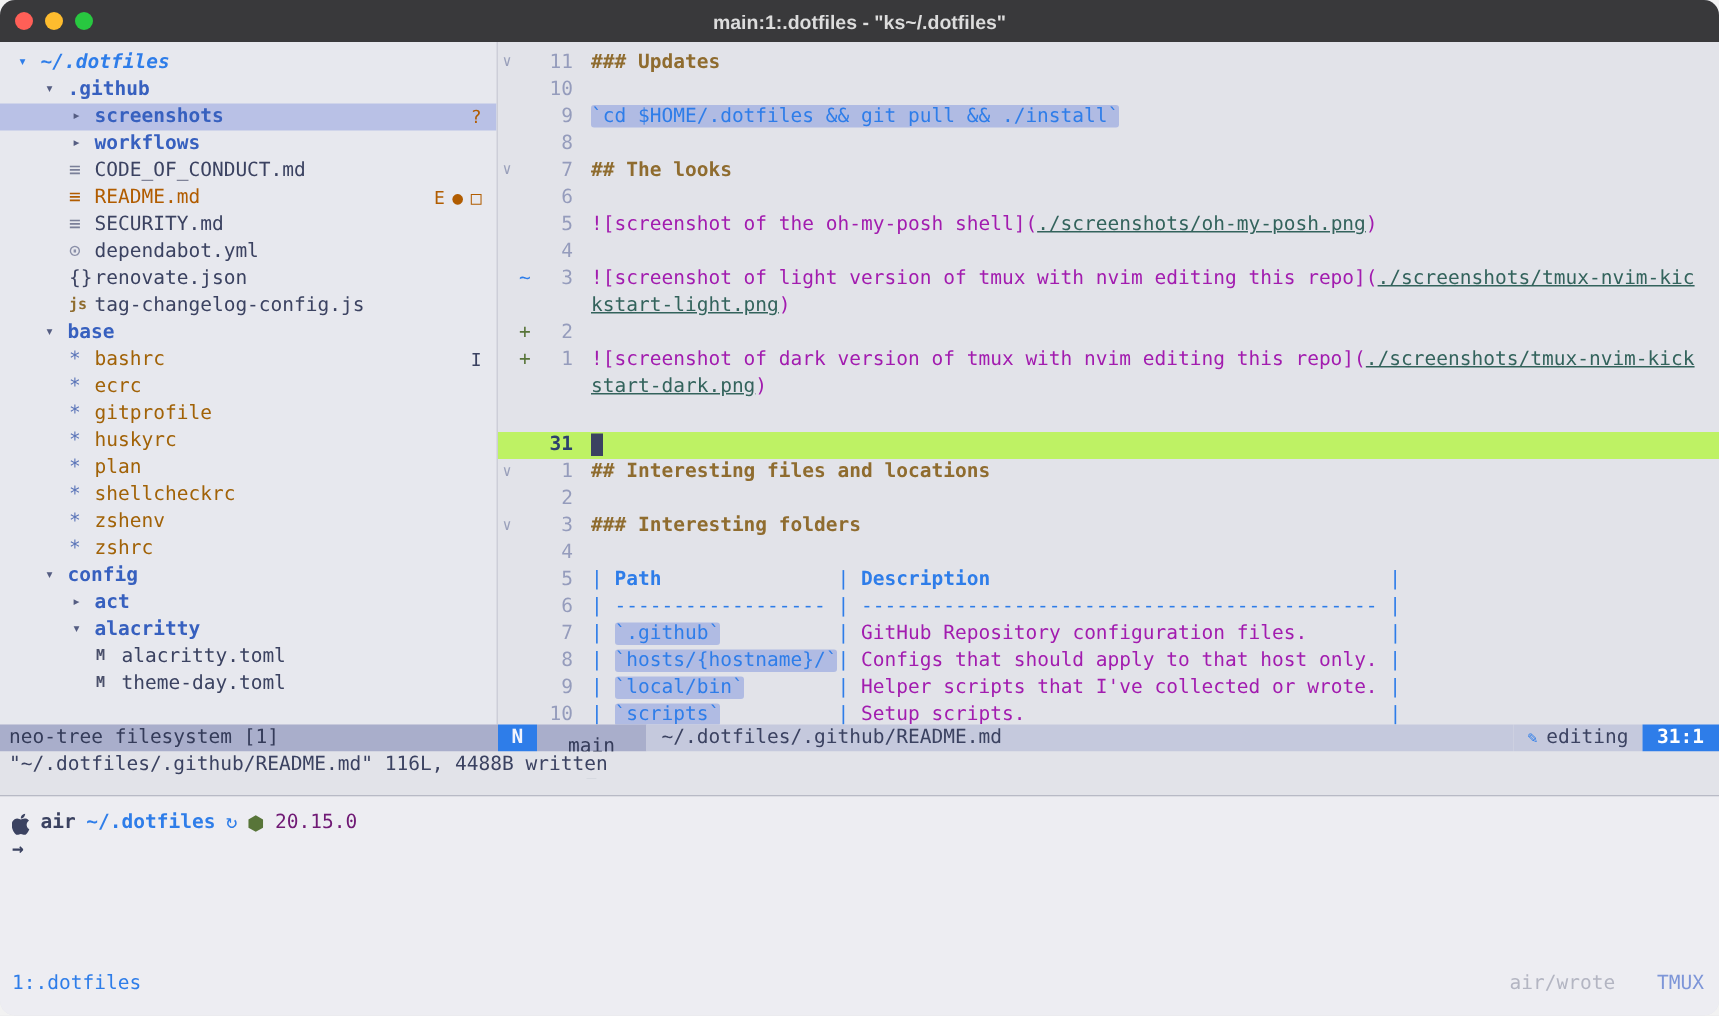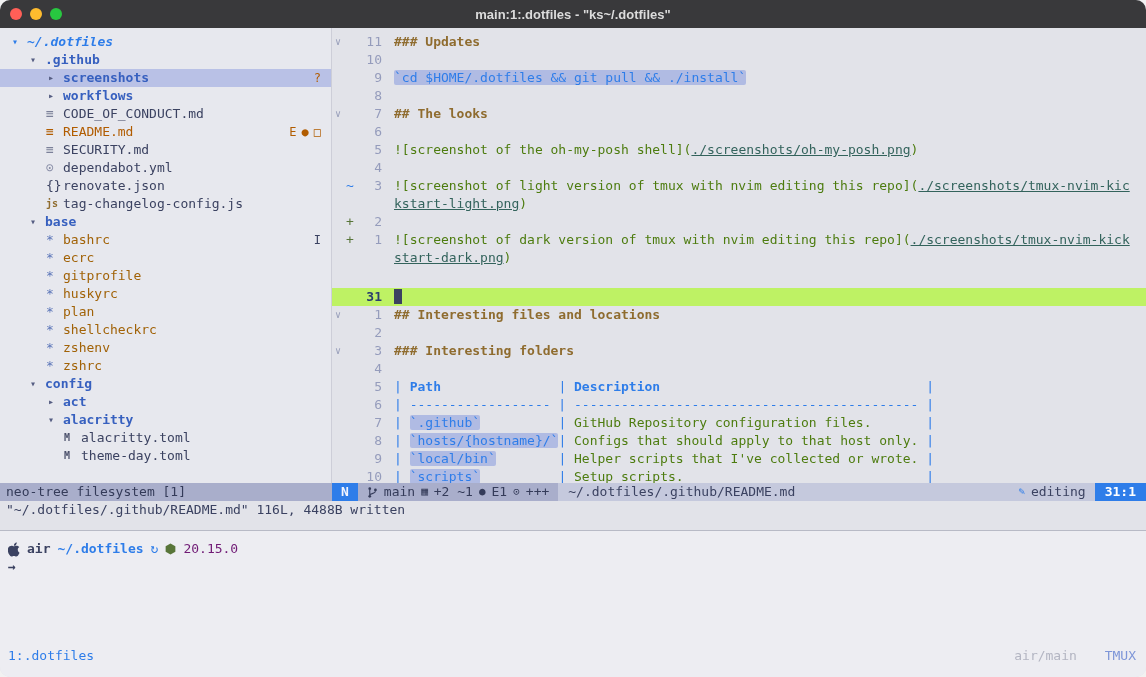--- a/index.html
+++ b/index.html
@@ -35,31 +35,31 @@
   .editor{flex:1;background:#e2e3e9;padding-top:5px;font-size:13px;line-height:18px;overflow:hidden;}
   .eline{height:18px;display:flex;white-space:pre;}
   .fold{width:12px;flex:0 0 12px;color:#9aa0bb;text-align:center;font-size:10px;}
   .sign{width:12px;flex:0 0 12px;text-align:center;}
   .sign.add{color:#587539}.sign.change{color:#2e7de9}
   .lnum{width:26px;flex:0 0 26px;text-align:right;color:#959cbc;}
   .curnum{color:#2c406e;font-weight:bold;}
   .ltext{padding-left:12px;}
   .cursorline{background:#bef264;margin-top:21px;}
   .sy-h{color:#8f6c2f;font-weight:bold}
-  .sy-t{color:#4d7c0f}
+  .sy-t{color:#a21caf}
   .sy-l{color:#33635c;text-decoration:underline}
   .sy-c{color:#2e7de9;background:#b0bbe3;border-radius:2px}
   .sy-p{color:#2e7de9}
   .sy-b{color:#2e7de9;font-weight:bold}
   .sy-cursor{background:#3b4261;color:#3b4261}
   
   .statusline{height:18px;display:flex;font-size:13px;line-height:18px;}
   .sl-neotree{width:332px;flex:0 0 332px;box-sizing:border-box;background:#a9aecb;color:#343b59;padding-left:6px;overflow:hidden;}
   .sl-mode{background:#2e7de9;color:#f2f4fd;font-weight:bold;padding:0 9px;}
-  .sl-info{background:#a9aecb;color:#343b59;padding:0 9px;display:flex;align-items:center;gap:6px;white-space:pre;}
+  .sl-info{background:#a9aecb;color:#343b59;padding:0 17px;display:flex;align-items:center;gap:6px;white-space:pre;flex-direction:column;}
   .sl-ic{font-size:11px;}
   .sl-path{flex:1;background:#c5c9dd;color:#3b4261;padding:0 10px;overflow:hidden;}
   .sl-ft{background:#c5c9dd;color:#3b4261;padding:0 9px;display:flex;align-items:center;gap:6px;}
   .sl-ft .sl-ic{color:#2e7de9;}
   .sl-pos{background:#2e7de9;color:#ffffff;font-weight:bold;padding:0 10px;}
   
   .cmdline{height:18px;background:#e2e3e9;color:#3b4261;font-size:13px;line-height:18px;padding-left:6px;white-space:pre;}
   .gap{height:11px;background:#e2e3e9;}
   .divider{height:1px;background:#b8bac6;}
   .terminal{flex:1;background:#ededf2;color:#3b4261;font-size:13px;line-height:18px;display:flex;flex-direction:column;padding-top:9px;}
@@ -188,19 +188,19 @@
         <polygon points="6,0.5 11.3,3.5 11.3,9.5 6,12.5 0.7,9.5 0.7,3.5" fill="#587539"></polygon>
       </svg>
       <span class="node">20.15.0</span>
     </div>
     <div class="prompt2">
       <span>→</span>
     </div>
     <div class="tmux-bar">
       <span class="tmux-win">1:.dotfiles</span>
       <span class="tmux-right">
-        <span class="tmux-session">air/main</span>
+        <span class="tmux-session">air/wrote</span>
         <span class="tmux-label">TMUX</span>
       </span>
     </div>
   </div>
 
 </div>
 
 </body></html>

